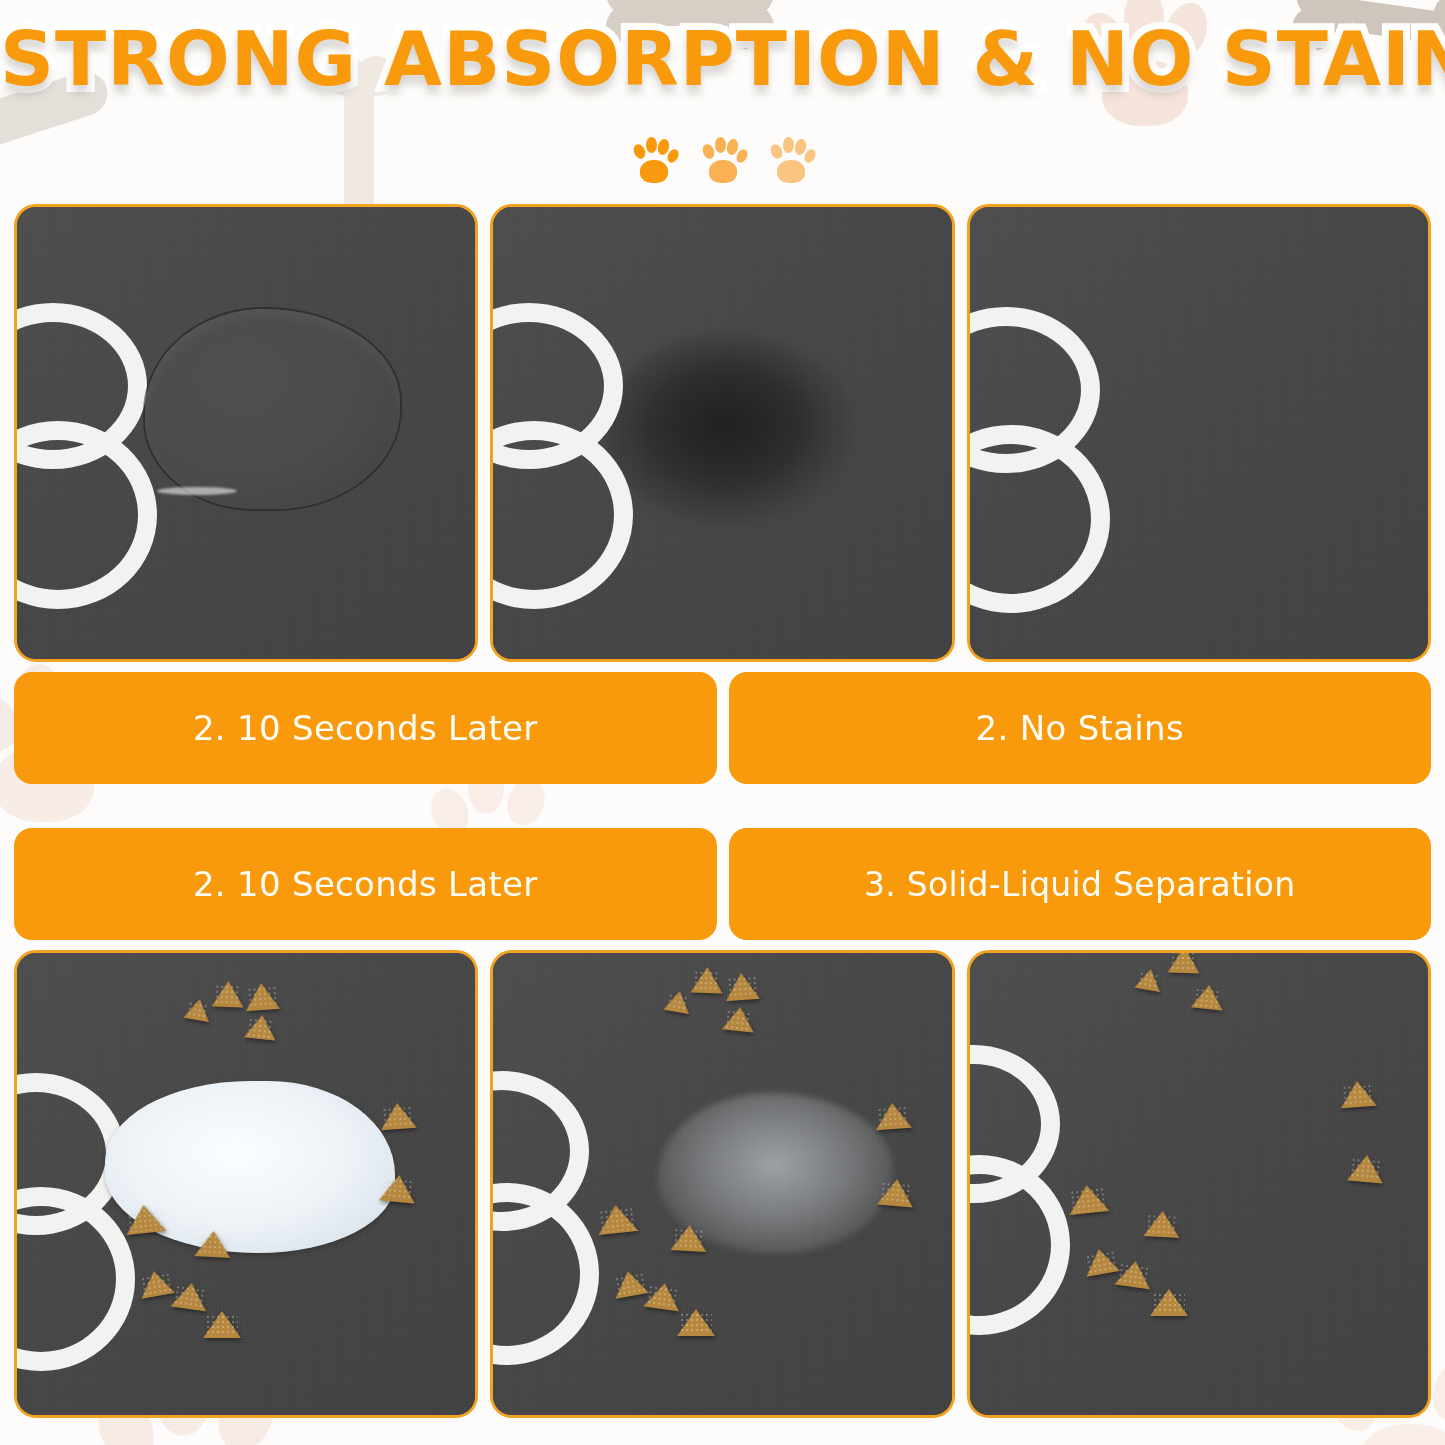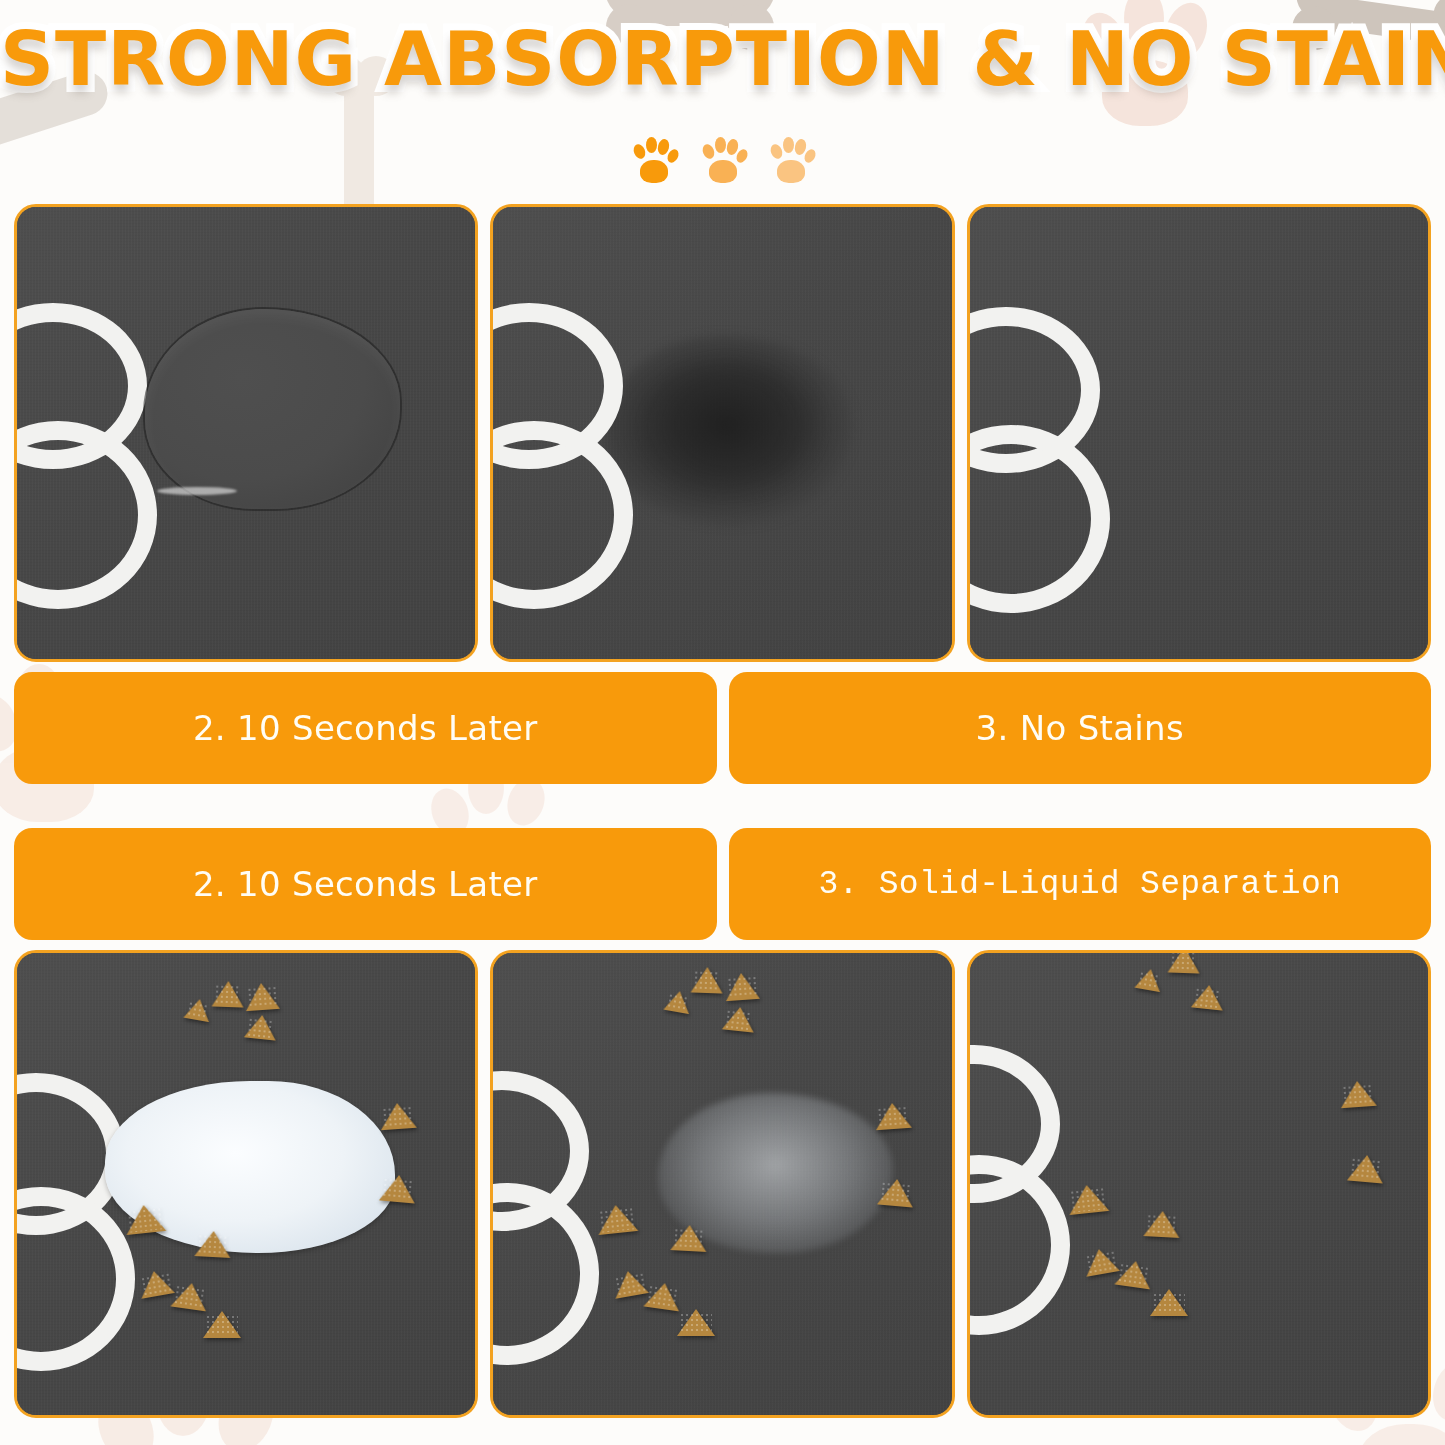--- a/index.html
+++ b/index.html
@@ -160,21 +160,21 @@
     display:flex;align-items:center;justify-content:center;
     color:#fffdf5;
     font-family:"DejaVu Sans", sans-serif;
     font-size:34px;
     letter-spacing:.3px;
     text-align:center;
     padding:0 10px;
     box-sizing:border-box;
     white-space:nowrap;
   }
-  .label-bar.tight{font-size:33px;font-family:Liberation Mono, monospace;}
+  .label-bar.tight{font-size:33px;}
   #row1-labels{margin-top:10px;}
   #row2-photos{margin-top:10px;}
   #row2{margin-top:44px;}
 </style>
 </head>
 <body>
 
 <div id="bg-pattern">
 
   <div class="bg-shape bone" style="left:-40px;top:88px;width:150px;height:44px;transform:rotate(-18deg);opacity:.55;">
@@ -292,21 +292,21 @@
         </div>
       </div>
     </div>
   </div>
 
   <div class="row" id="row1-labels">
     <div class="cell">
       <div class="label-bar">2. 10 Seconds Later</div>
     </div>
     <div class="cell">
-      <div class="label-bar">3. No Stains</div>
+      <div class="label-bar">2. No Stains</div>
     </div>
   </div>
 
   <div id="row2">
 
     <div class="row" id="row2-labels">
       <div class="cell">
         <div class="label-bar">2. 10 Seconds Later</div>
       </div>
       <div class="cell">

